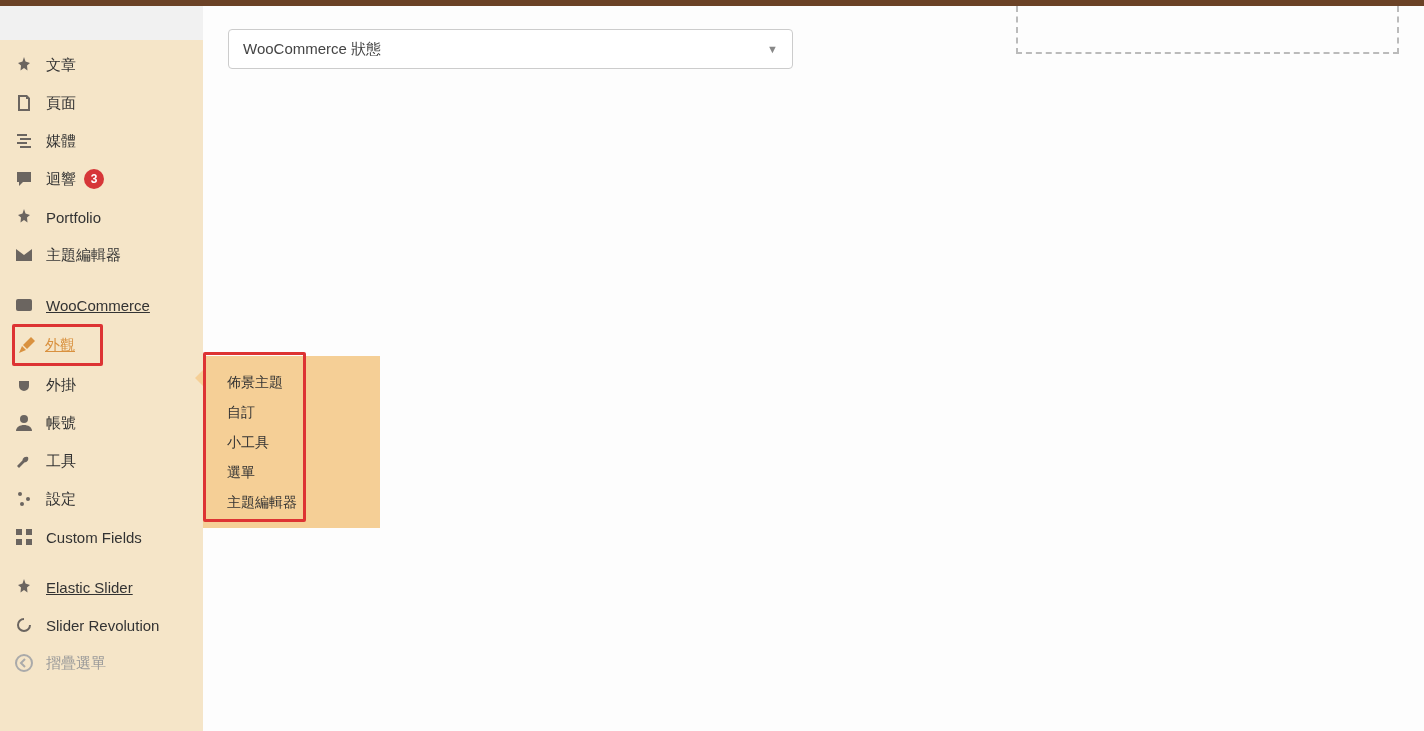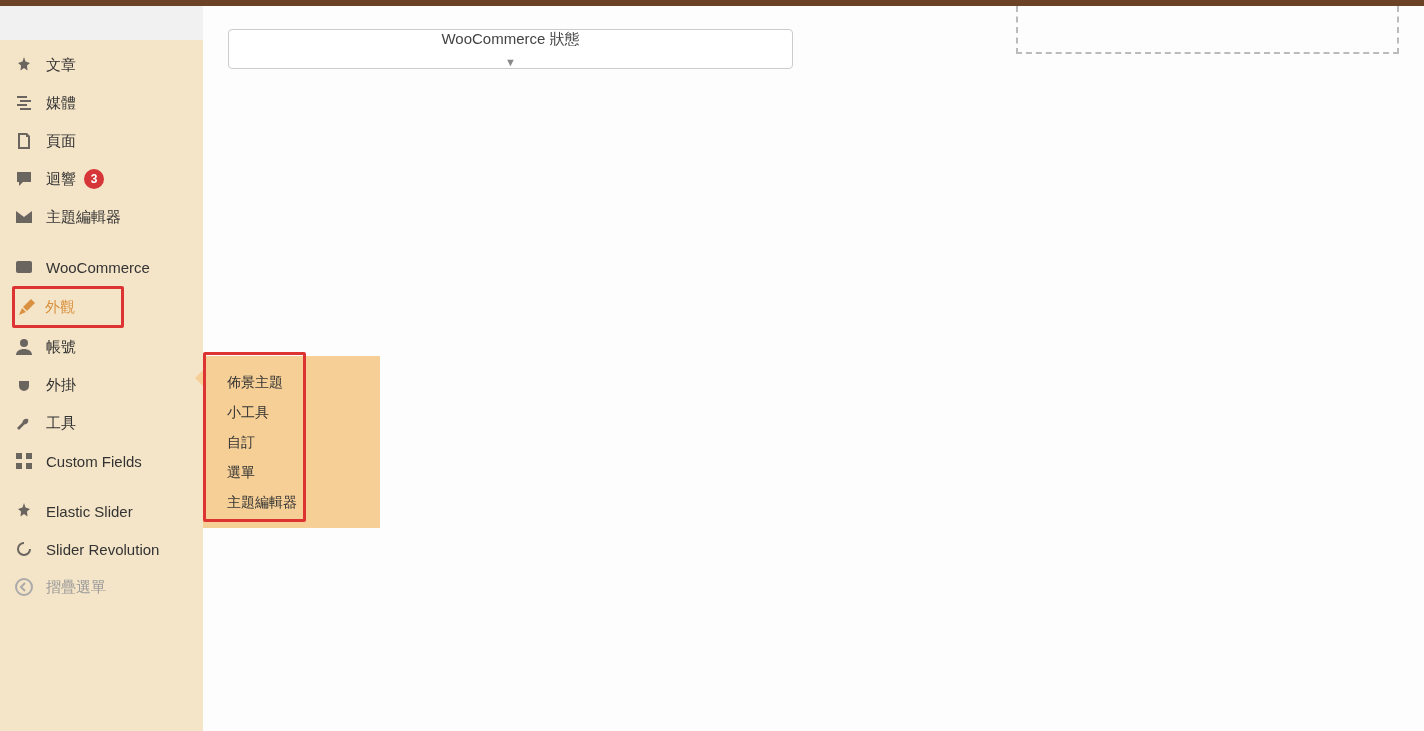--- a/index.html
+++ b/index.html
@@ -46,29 +46,30 @@
       flex-shrink: 0;
       color: #6b6560;
     }
     .sidebar-item .icon svg {
       width: 20px;
       height: 20px;
       fill: currentColor;
     }
     .sidebar-item.separator-above {
       margin-top: 12px;
+      text-decoration: underline;
     }
     .sidebar-item.highlighted {
       border: 3px solid #d33;
       border-radius: 2px;
       color: #d9913f;
       margin: 0 12px;
       padding-left: 0px;
       padding-right: 0;
-      width: 112px;
+      width: 91px;
     }
     .sidebar-item.highlighted .icon {
       color: #d9913f;
       margin-left: 2px;
       margin-right: 8px;
     }
     .sidebar-item.faded {
       color: #999;
     }
     .sidebar-item.faded .icon {
@@ -105,21 +106,20 @@
       border: 1px solid #ccc;
       border-radius: 4px;
       background: #fff;
       display: flex;
       align-items: center;
       padding: 0 14px;
       justify-content: space-between;
       color: #444;
       font-size: 15px;
       cursor: pointer;
-      flex-direction: column;
     }
     .select-box .caret {
       color: #888;
       font-size: 11px;
     }
     .dashed-box {
       position: absolute;
       left: 813px;
       right: 25px;
       top: 0;
@@ -187,90 +187,109 @@
     <span class="icon">
         <svg viewBox="0 0 20 20">
           <path d="M10 2l1.5 4.5L16 8l-3 2.5.5 5L10 13l-3.5 2.5.5-5L4 8l4.5-1.5z"></path>
         </svg>
       </span>
     <span>文章</span>
   </div>
   <div class="sidebar-item">
     <span class="icon">
         <svg viewBox="0 0 20 20">
+          <path d="M4 2h9l3 3v13H4zM6 4v12h8V6h-2V4z"></path>
+        </svg>
+      </span>
+    <span>頁面</span>
+  </div>
+  <div class="sidebar-item">
+    <span class="icon">
+        <svg viewBox="0 0 20 20">
           <path d="M3 3h10v2H3zM6 7h11v2H6zM3 11h10v2H3zM6 15h11v2H6z"></path>
         </svg>
       </span>
     <span>媒體</span>
-  </div>
-  <div class="sidebar-item">
-    <span class="icon">
-        <svg viewBox="0 0 20 20">
-          <path d="M4 2h9l3 3v13H4zM6 4v12h8V6h-2V4z"></path>
-        </svg>
-      </span>
-    <span>頁面</span>
   </div>
   <div class="sidebar-item">
     <span class="icon">
         <svg viewBox="0 0 20 20">
           <path d="M3 3h14v10H9l-4 4v-4H3z"></path>
         </svg>
       </span>
     <span>迴響</span>
     <span class="badge">3</span>
   </div>
   <div class="sidebar-item">
     <span class="icon">
         <svg viewBox="0 0 20 20">
+          <path d="M10 2l1.5 4.5L16 8l-3 2.5.5 5L10 13l-3.5 2.5.5-5L4 8l4.5-1.5z"></path>
+        </svg>
+      </span>
+    <span>Portfolio</span>
+  </div>
+  <div class="sidebar-item">
+    <span class="icon">
+        <svg viewBox="0 0 20 20">
           <path d="M2 4h16v12H2zM2 4l8 6 8-6"></path>
         </svg>
       </span>
     <span>主題編輯器</span>
   </div>
   <div class="sidebar-item separator-above">
     <span class="icon">
         <svg viewBox="0 0 20 20">
           <rect x="2" y="4" width="16" height="12" rx="2"></rect>
         </svg>
       </span>
     <span>WooCommerce</span>
   </div>
   <div class="sidebar-item separator-above highlighted">
     <span class="icon">
         <svg viewBox="0 0 20 20">
           <path d="M14 2l4 4-8 8-4-4zM5 11l-3 7 7-3z"></path>
         </svg>
       </span>
     <span>外觀</span>
+  </div>
+  <div class="sidebar-item">
+    <span class="icon">
+        <svg viewBox="0 0 20 20">
+          <path d="M7 2v4M13 2v4M5 6h10v5a5 5 0 01-5 5 5 5 0 01-5-5z"></path>
+        </svg>
+      </span>
+    <span>外掛</span>
   </div>
   <div class="sidebar-item">
     <span class="icon">
         <svg viewBox="0 0 20 20">
           <circle cx="10" cy="6" r="4"></circle>
           <path d="M2 18c0-4 4-6 8-6s8 2 8 6z"></path>
         </svg>
       </span>
     <span>帳號</span>
   </div>
   <div class="sidebar-item">
     <span class="icon">
         <svg viewBox="0 0 20 20">
-          <path d="M7 2v4M13 2v4M5 6h10v5a5 5 0 01-5 5 5 5 0 01-5-5z"></path>
-        </svg>
-      </span>
-    <span>外掛</span>
-  </div>
-  <div class="sidebar-item">
-    <span class="icon">
-        <svg viewBox="0 0 20 20">
           <path d="M14 6a4 4 0 00-5.6 3.6L3 15l2 2 5.4-5.4A4 4 0 0014 6z"></path>
         </svg>
       </span>
     <span>工具</span>
+  </div>
+  <div class="sidebar-item">
+    <span class="icon">
+        <svg viewBox="0 0 20 20">
+          <path d="M3 5h14M3 10h14M3 15h14"></path>
+          <circle cx="6" cy="5" r="2"></circle>
+          <circle cx="14" cy="10" r="2"></circle>
+          <circle cx="8" cy="15" r="2"></circle>
+        </svg>
+      </span>
+    <span>設定</span>
   </div>
   <div class="sidebar-item">
     <span class="icon">
         <svg viewBox="0 0 20 20">
           <rect x="2" y="2" width="6" height="6"></rect>
           <rect x="12" y="2" width="6" height="6"></rect>
           <rect x="2" y="12" width="6" height="6"></rect>
           <rect x="12" y="12" width="6" height="6"></rect>
         </svg>
       </span>
@@ -309,18 +328,18 @@
     <span class="caret">▼</span>
   </div>
   <div class="dashed-box"></div>
   <div class="footer-text-left"></div>
   <div class="footer-text-right"></div>
 </div>
 
 <div class="flyout">
   <div class="flyout-arrow"></div>
   <div class="flyout-item"><span>佈景主題</span></div>
+  <div class="flyout-item"><span>自訂</span></div>
   <div class="flyout-item"><span>小工具</span></div>
-  <div class="flyout-item"><span>自訂</span></div>
   <div class="flyout-item"><span>選單</span></div>
   <div class="flyout-item"><span>主題編輯器</span></div>
 </div>
 <div class="flyout-highlight"></div>
 
 </body></html>

